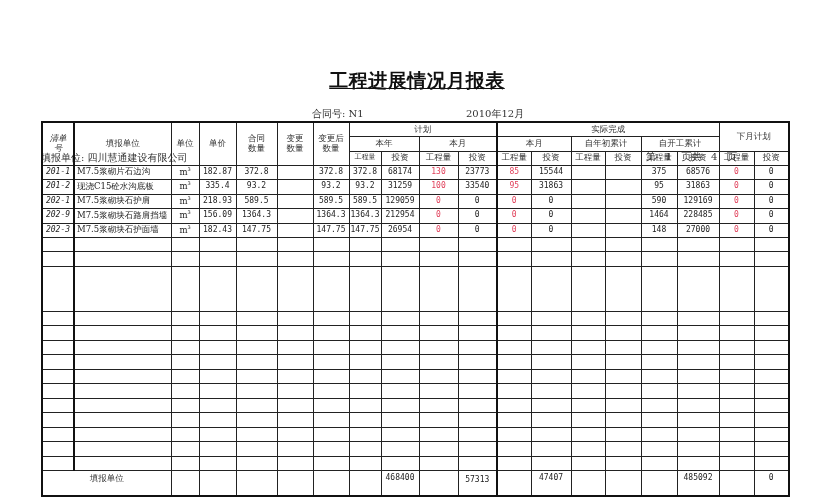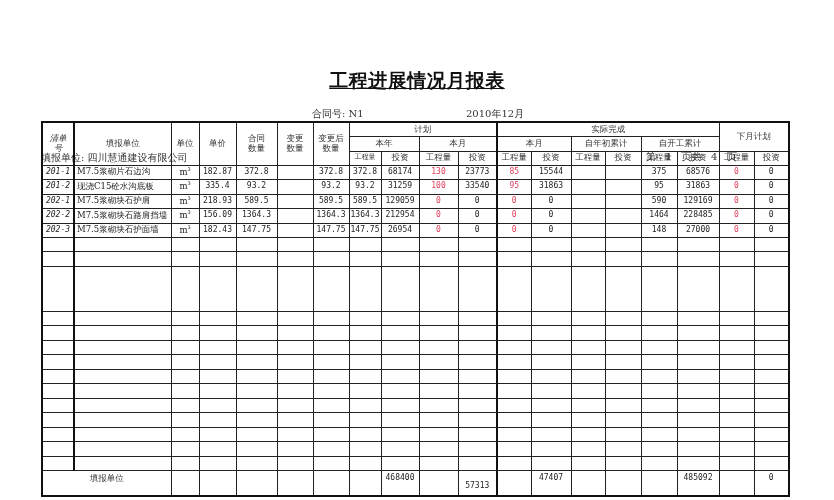--- a/index.html
+++ b/index.html
@@ -160,21 +160,21 @@
     <td class="mono red thick-l">0</td>
     <td class="mono">0</td>
     <td class="mono"></td>
     <td class="mono"></td>
     <td class="mono">590</td>
     <td class="mono">129169</td>
     <td class="mono red">0</td>
     <td class="mono">0</td>
   </tr>
   <tr style="height:15px">
-    <td class="mono thick-r">202-2</td>
+    <td class="mono thick-r">202-9</td>
     <td class="left">M7.5浆砌块石路肩挡墙</td>
     <td><span>m</span><sup>3</sup></td>
     <td class="mono">156.09</td>
     <td class="mono">1364.3</td>
     <td class="mono"></td>
     <td class="mono">1364.3</td>
     <td class="mono">1364.3</td>
     <td class="mono">212954</td>
     <td class="mono red">0</td>
     <td class="mono">0</td>
@@ -507,21 +507,21 @@
   <tr style="height:26px">
     <td colspan="2" class="hdr" style="vertical-align:top;padding-top:3px;">填报单位</td>
     <td></td>
         <td></td>
         <td></td>
         <td></td>
         <td></td>
         <td></td>
     <td class="mono" style="vertical-align:top;padding-top:3px;margin-top:8px;">468400</td>
     <td></td>
-    <td class="mono" style="vertical-align:top;padding-top:11px;">57313</td>
+    <td class="mono" style="vertical-align:top;padding-top:5px;">57313</td>
     <td class="thick-l"></td>
     <td class="mono" style="vertical-align:top;padding-top:3px;">47407</td>
     <td></td>
         <td></td>
         <td></td>
     <td class="mono" style="vertical-align:top;padding-top:3px;">485092</td>
     <td></td>
     <td class="mono" style="vertical-align:top;padding-top:3px;">0</td>
   </tr>
 </tbody>

